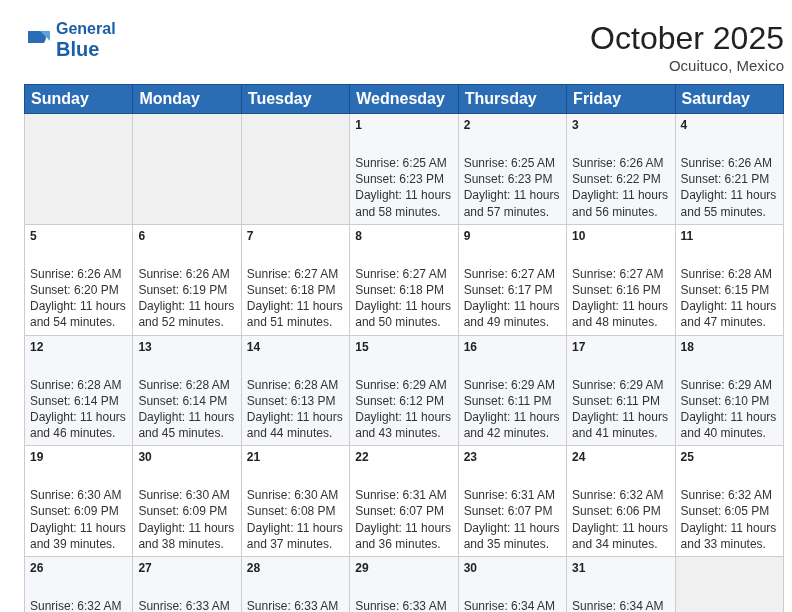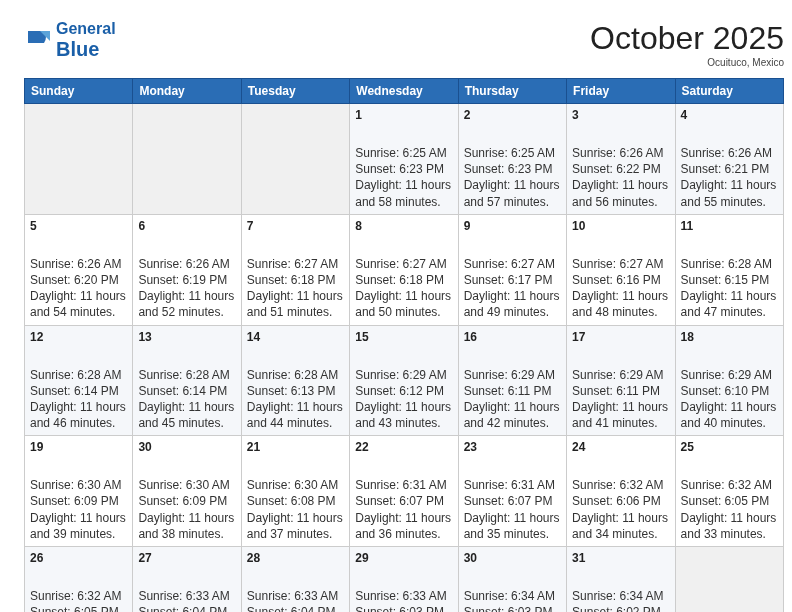--- a/index.html
+++ b/index.html
@@ -34,32 +34,32 @@
     }
     .title-block {
       text-align: right;
     }
     .month-title {
       font-size: 32px;
       font-weight: normal;
       color: #222;
     }
     .location {
-      font-size: 10px;
+      font-size: 15px;
       color: #444;
     }
     .calendar {
       border-collapse: collapse;
       width: 100%;
       flex: 1;
     }
     .calendar th {
       background: #2a6db5;
       color: #fff;
-      font-size: 12px;
+      font-size: 16px;
       font-weight: bold;
       padding: 5px 6px;
       text-align: left;
       border: 1px solid #1a5090;
     }
     .calendar td {
       border: 1px solid #ccc;
       vertical-align: top;
       padding: 4px 5px;
       width: calc(100%/7);

